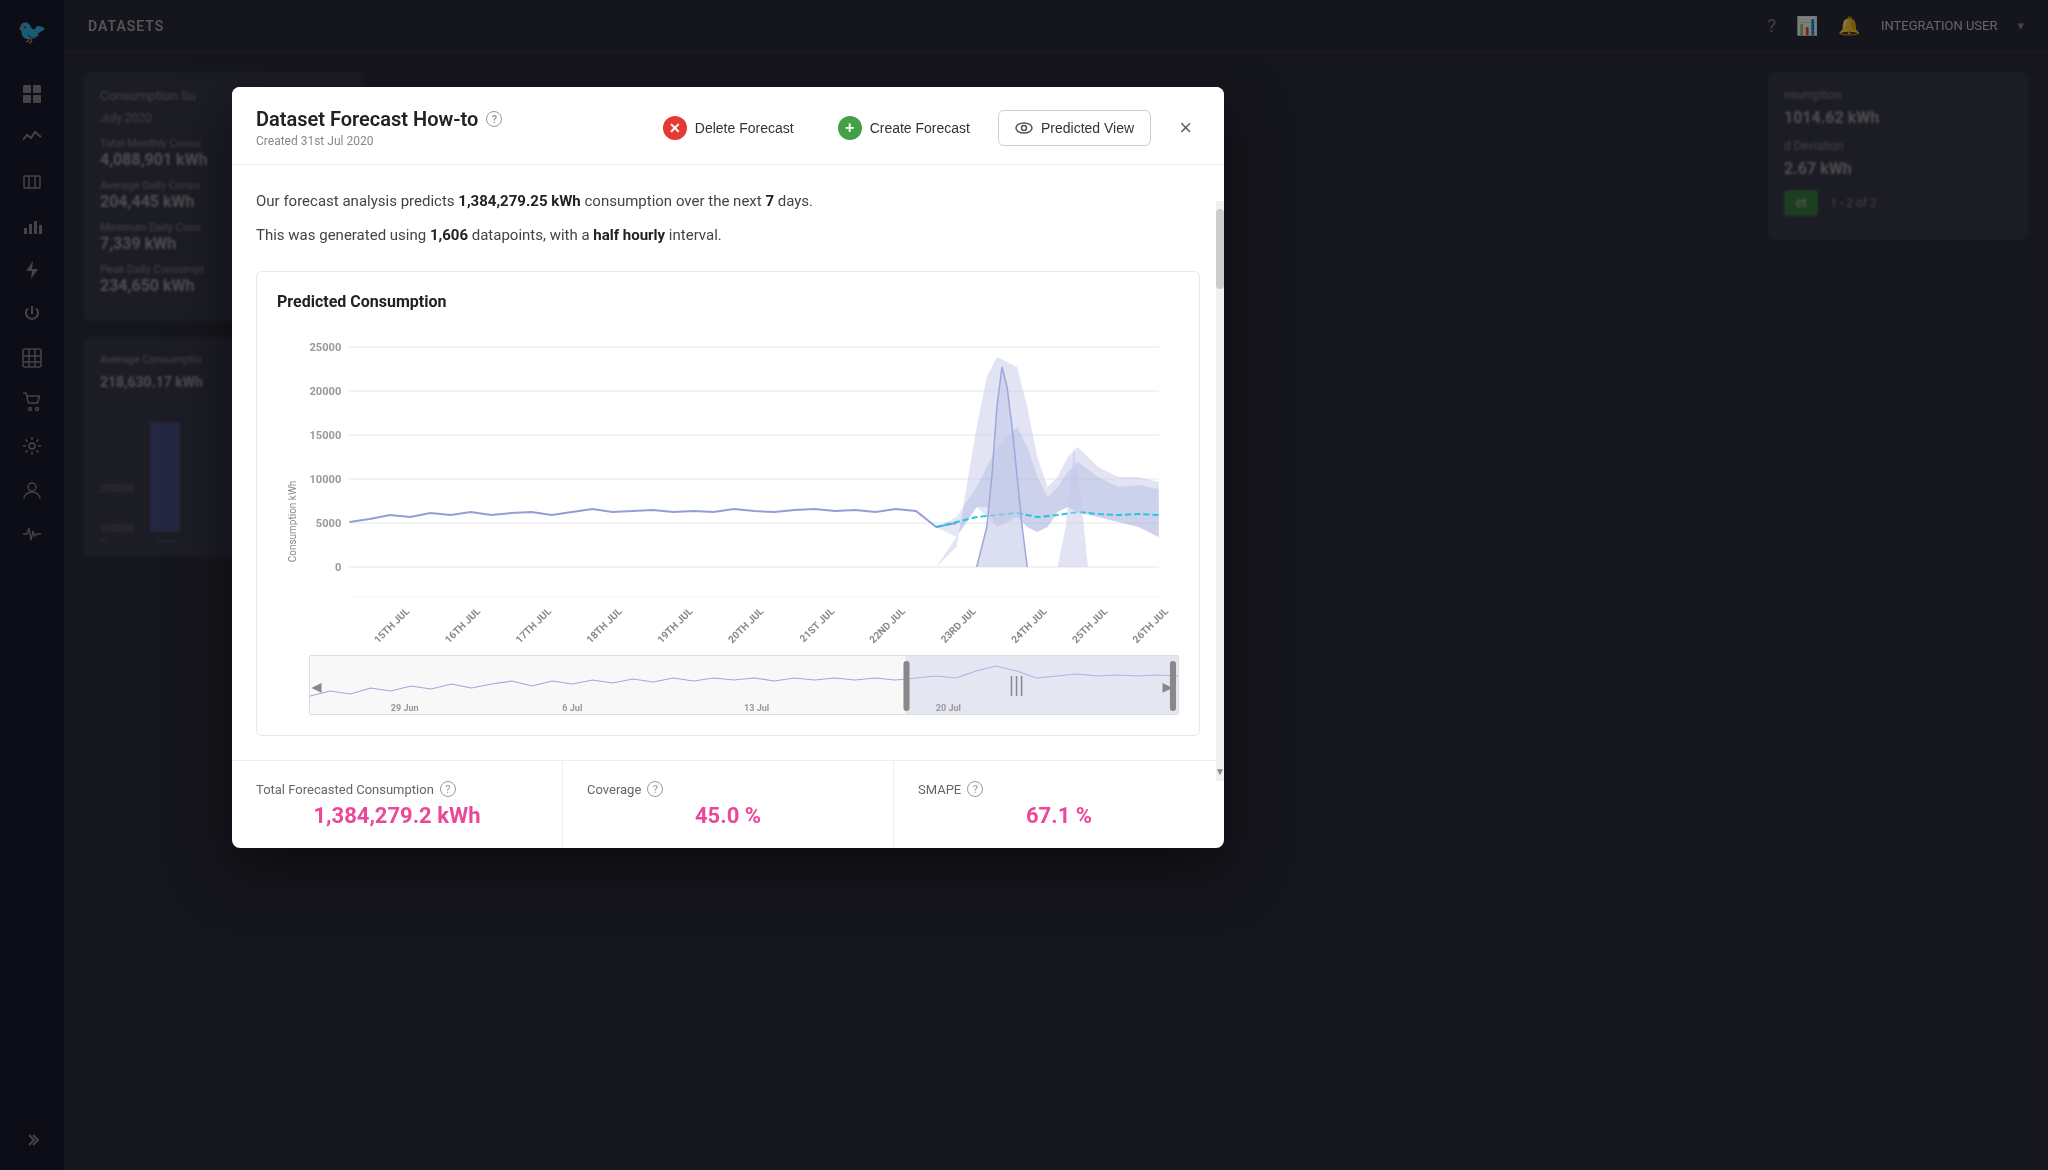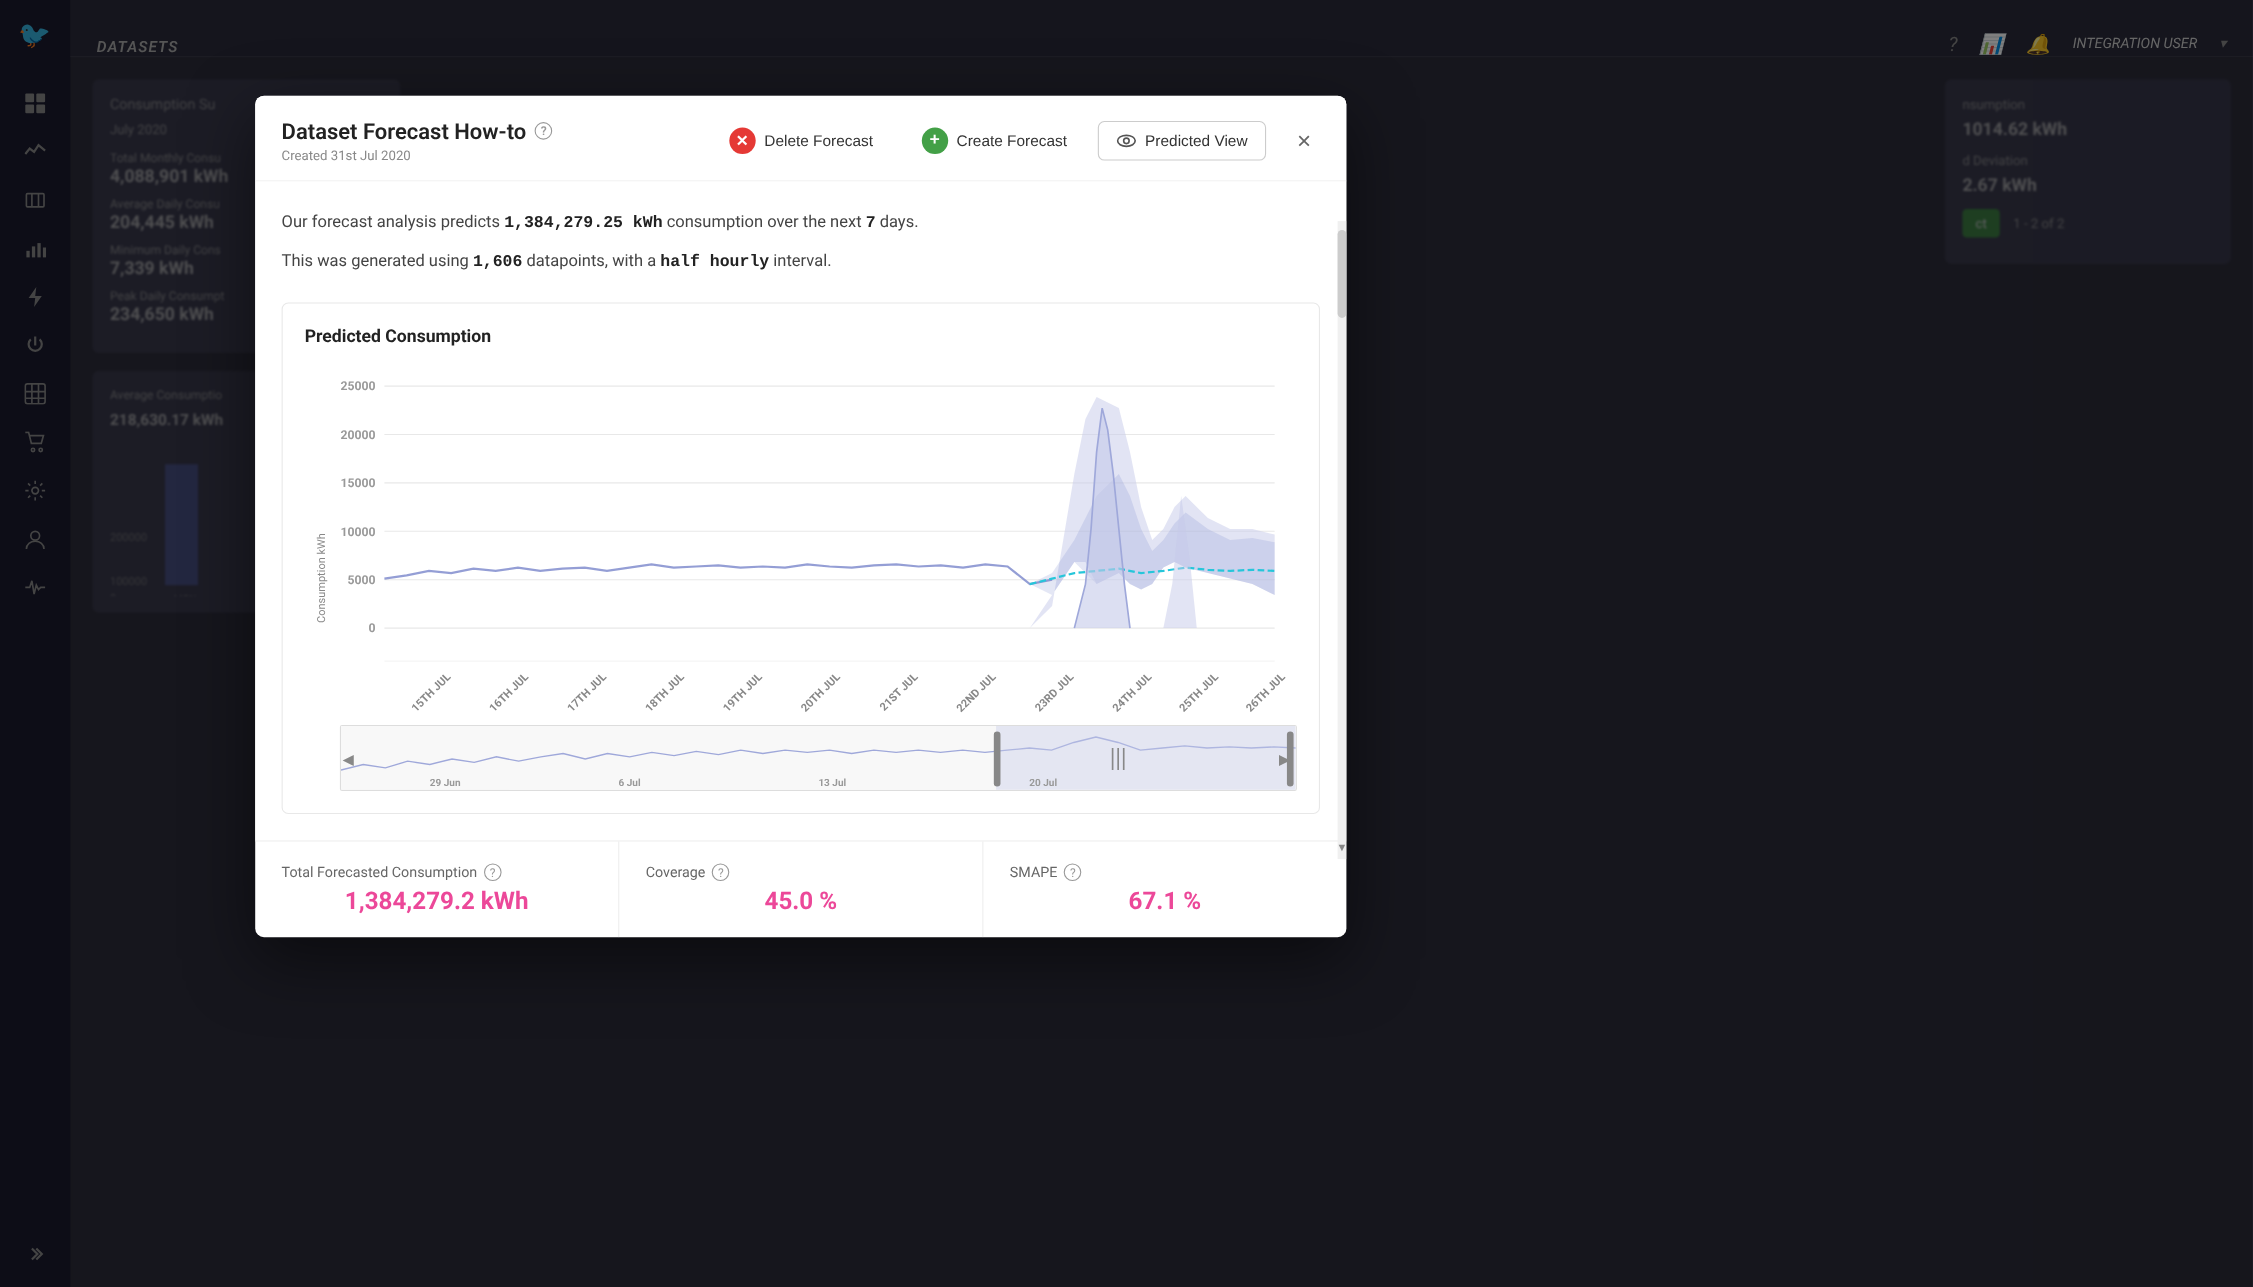--- a/index.html
+++ b/index.html
@@ -40,25 +40,24 @@
       cursor: pointer;
     }
 
     
     .topbar {
       position: absolute;
       left: 64px; top: 0;
       right: 0; height: 52px;
       background: #2a2a3a;
       display: flex;
-      align-items: flex-end;
+      align-items: center;
       padding: 0 24px;
       z-index: 10;
       border-bottom: 1px solid #3a3a4a;
-      font-style: italic;
     }
     .topbar-title {
       color: #aaa;
       font-size: 14px;
       font-weight: 600;
       letter-spacing: 1px;
       text-transform: uppercase;
     }
     .topbar-right {
       margin-left: auto;
@@ -203,21 +202,20 @@
 
     .description-text {
       font-size: 15px;
       color: #444;
       margin-bottom: 10px;
       line-height: 1.6;
     }
     .description-text strong {
       font-weight: 700;
       color: #222;
-      font-family: Liberation Mono, monospace;
     }
 
     .chart-section {
       margin-top: 24px;
       border: 1px solid #e8e8e8;
       border-radius: 6px;
       padding: 20px;
     }
     .chart-title {
       font-size: 16px;

